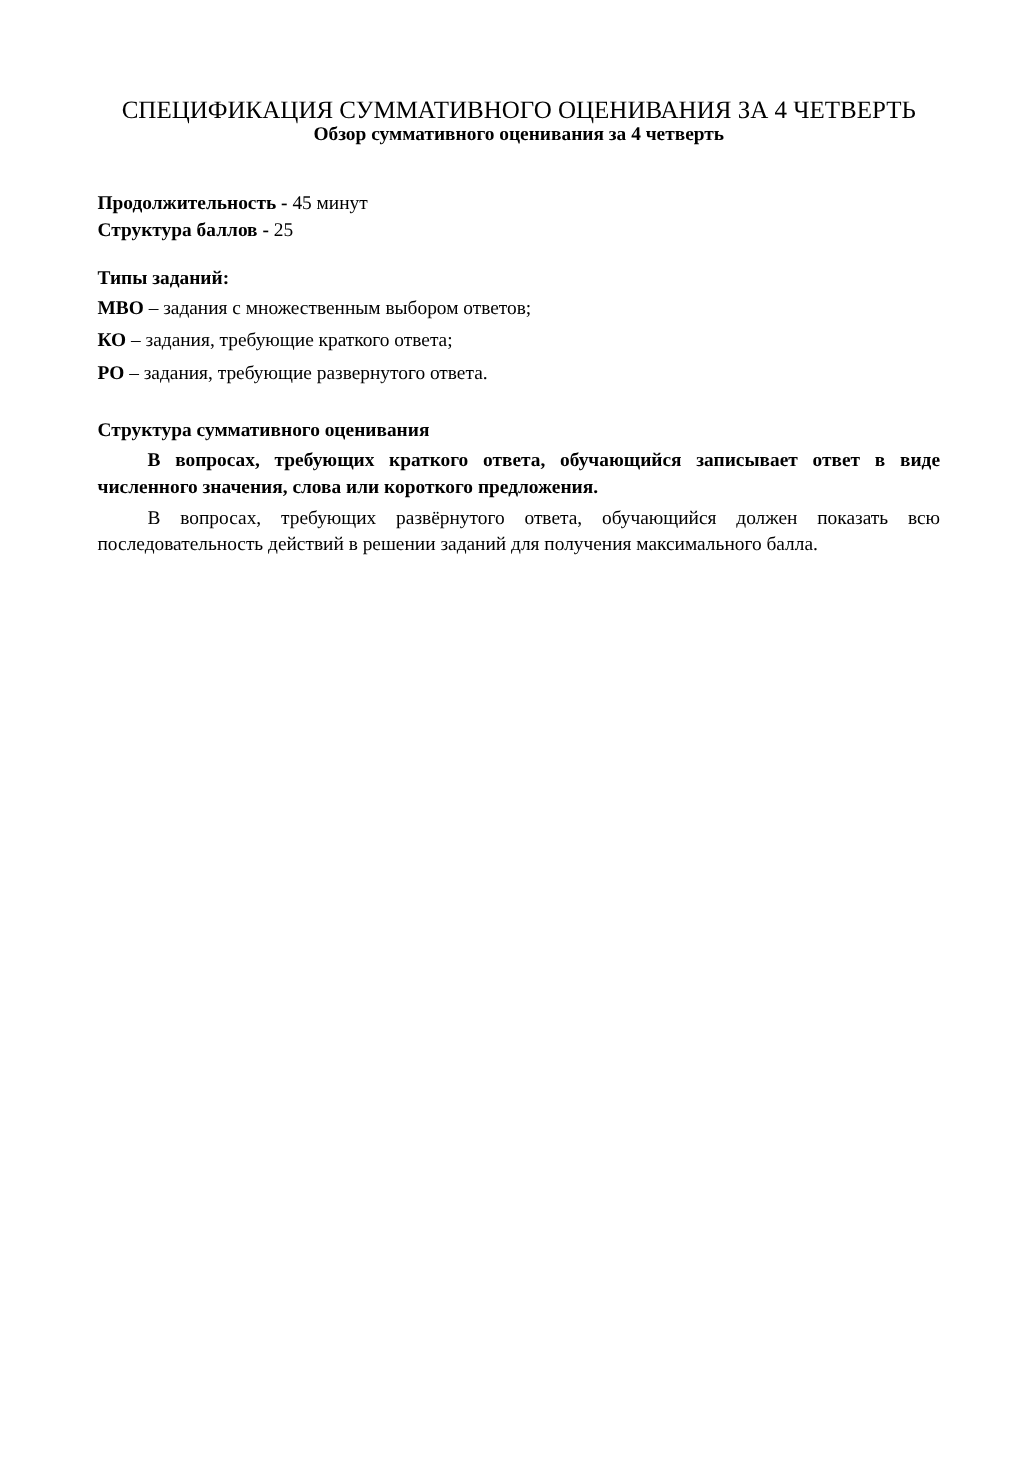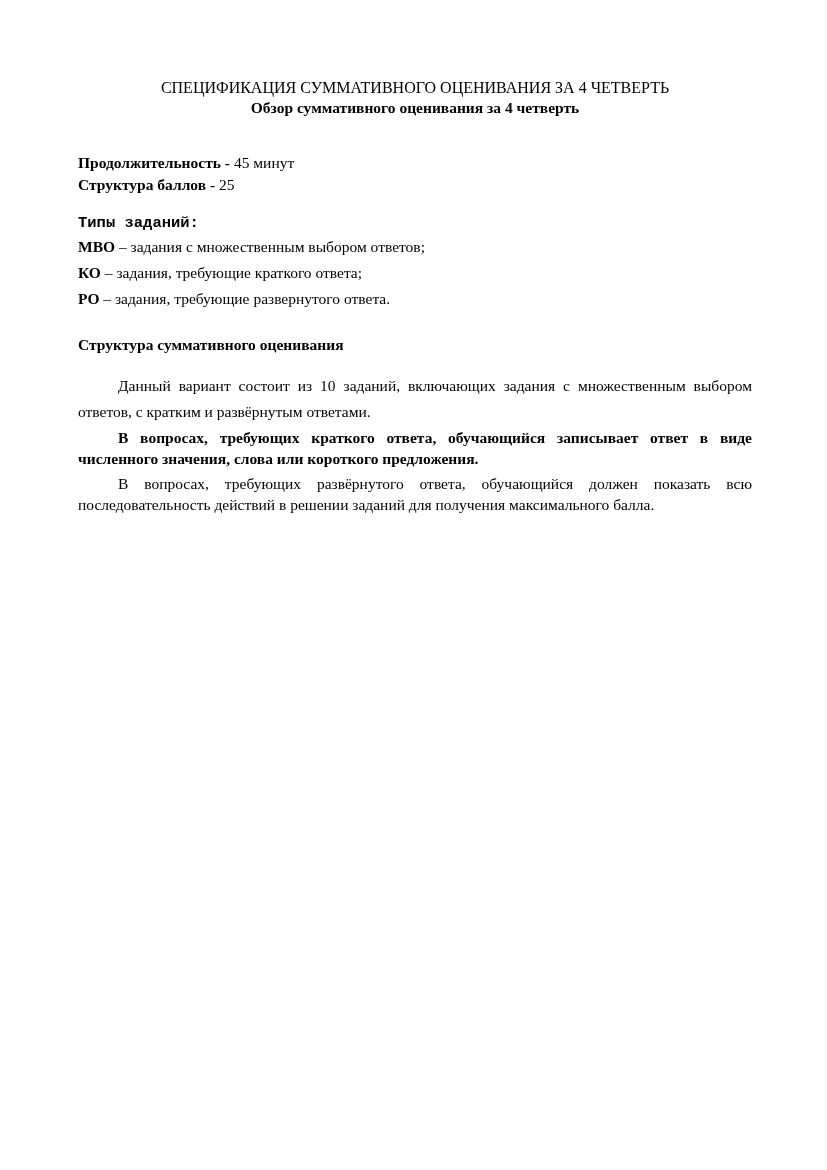--- a/index.html
+++ b/index.html
@@ -17,21 +17,21 @@
       font-size: 15.5px;
     }
     .page {
       position: absolute;
       left: 78px;
       top: 78px;
       width: 674px;
     }
     .title {
       text-align: center;
-      font-size: 16px;
+      font-size: 20px;
       font-weight: normal;
       line-height: 20px;
       margin: 0;
       letter-spacing: 0;
     }
     .subtitle {
       text-align: center;
       font-size: 15.5px;
       font-weight: bold;
       line-height: 20px;
@@ -41,21 +41,20 @@
       margin-top: 34px;
       line-height: 22px;
     }
     .meta .row b { font-weight: bold; }
     .types {
       margin-top: 16px;
     }
     .types .heading {
       font-weight: bold;
       line-height: 22px;
-      font-family: Liberation Mono, monospace;
     }
     .types .item {
       line-height: 26px;
     }
     .types .item b { font-weight: bold; font-family: Liberation Serif, serif; }
     .section-heading {
       margin-top: 22px;
       font-weight: bold;
       line-height: 22px;
     }
@@ -101,16 +100,15 @@
     <div class="item">
       <b>КО</b><span> – задания, требующие краткого ответа;</span>
     </div>
     <div class="item">
       <b>РО</b><span> – задания, требующие развернутого ответа.</span>
     </div>
   </div>
 
   <div class="section-heading">Структура суммативного оценивания</div>
 
-  <p class="para p1">Данный вариант состоит из 10 заданий, включающих задания с множественным выбором ответов, с кратким и развёрнутым ответами.</p>
   <p class="para p2">В вопросах, требующих краткого ответа, обучающийся записывает ответ в виде численного значения, слова или короткого предложения.</p>
   <p class="para p3">В вопросах, требующих развёрнутого ответа, обучающийся должен показать всю последовательность действий в решении заданий для получения максимального балла.</p>
 </div>
 
 </body></html>

